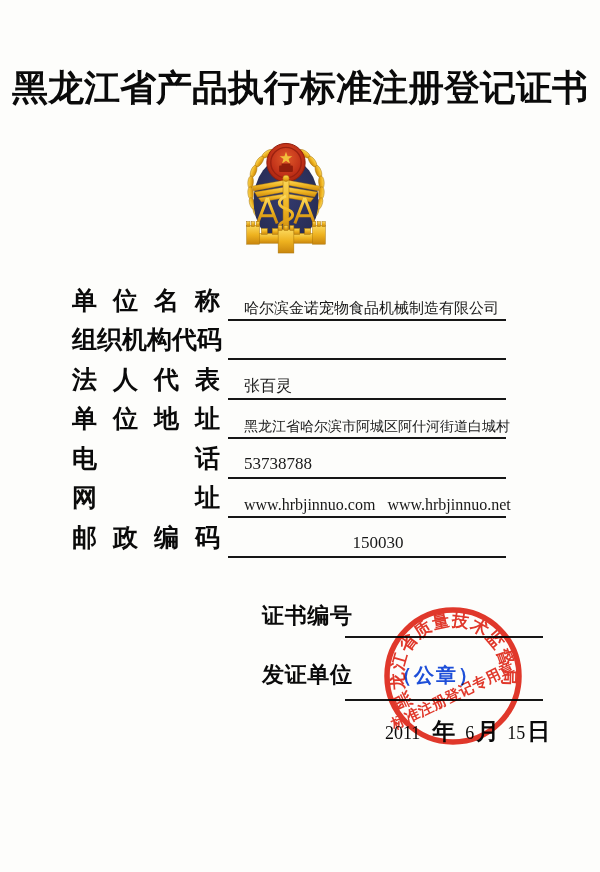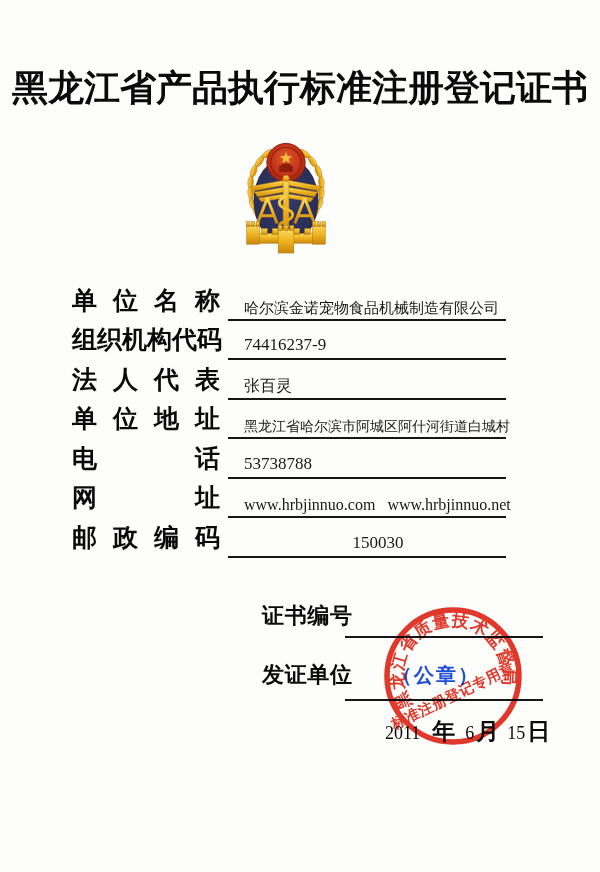--- a/index.html
+++ b/index.html
@@ -197,21 +197,20 @@
   <div class="field-row row-1" style="top:325px">
     <div class="field-label char-justify">
         <span>组</span>
         <span>织</span>
         <span>机</span>
         <span>构</span>
         <span>代</span>
         <span>码</span>
       </div>
     <div class="field-line"></div>
-    <div class="field-value">74416237-9</div>
   </div>
   <div class="field-row row-2" style="top:365px">
     <div class="field-label char-justify">
         <span>法</span>
         <span>人</span>
         <span>代</span>
         <span>表</span>
       </div>
     <div class="field-line"></div>
     <div class="field-value">张百灵</div>

